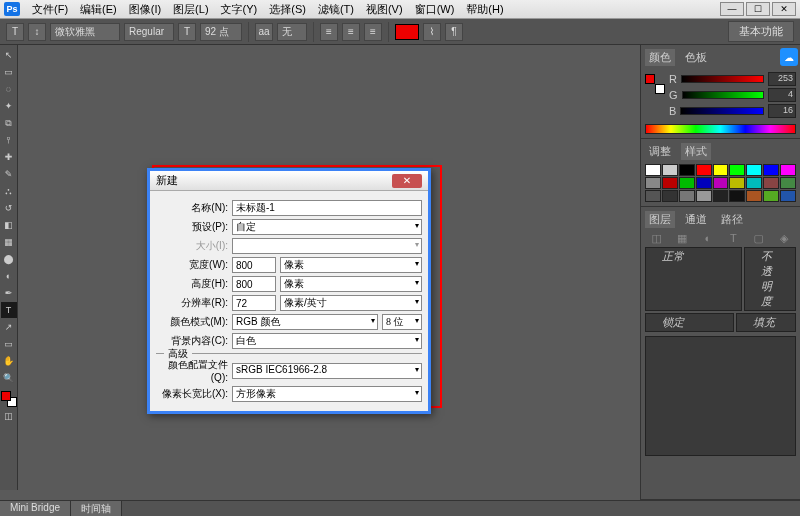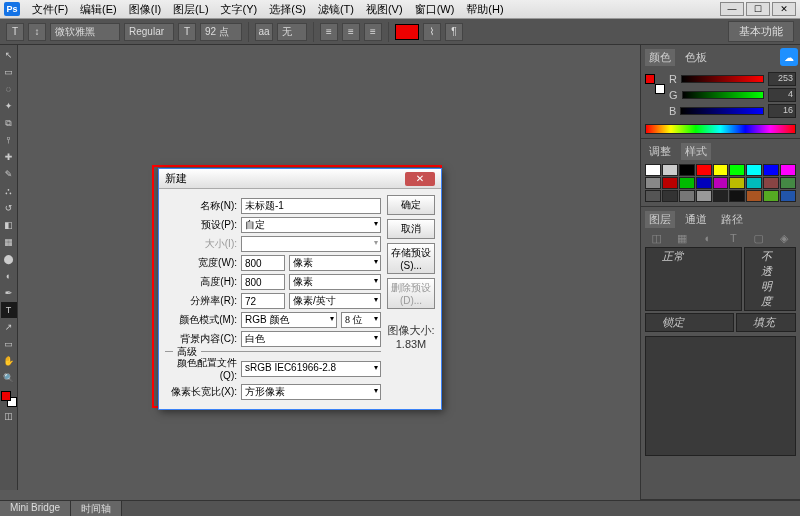--- a/index.html
+++ b/index.html
@@ -50,21 +50,21 @@
 .sw-grid { display: grid; grid-template-columns: repeat(9,1fr); gap: 1px; margin-top: 4px; }
 .sw { height: 12px; border: 1px solid #222; }
 .layer-body { background: #3a3a3a; min-height: 120px; margin-top: 4px; border: 1px solid #222; }
 .layer-controls { display: flex; gap: 2px; margin-top: 2px; font-size: 9px; }
 .lc { background: #3a3a3a; border: 1px solid #222; padding: 1px 16px; flex: 1; font-style: italic; }
 .layer-icons { display: flex; gap: 2px; margin-top: 4px; font-size: 8px; color: #888; }
 .layer-icons span { flex: 1; text-align: center; }
 
 
 .dlg-outline { position: absolute; left: 152px; top: 165px; width: 290px; height: 243px; border: 2px solid #f00; pointer-events: none; }
-.dialog { position: absolute; left: 158px; top: 168px; width: 284px; background: #f0f0f0; border: 1px solid #3b82f6; box-shadow: 2px 2px 8px rgba(0,0,0,.5); }
+.dialog { position: absolute; left: 147px; top: 168px; width: 284px; background: #f0f0f0; border: 3px solid #3b82f6; box-shadow: 2px 2px 8px rgba(0,0,0,.5); }
 .dlg-title { height: 20px; background: linear-gradient(#fff,#e0e0e0); display: flex; align-items: center; padding: 0 6px; border-bottom: 1px solid #aaa; }
 .dlg-close { margin-left: auto; width: 30px; height: 14px; background: #c75050; color: #fff; display: flex; align-items: center; justify-content: center; font-size: 10px; border-radius: 2px; }
 .dlg-body { display: flex; padding: 6px; gap: 6px; }
 .dlg-left { flex: 1; }
 .dlg-right { width: 68px; display: flex; flex-direction: column; gap: 4px; }
 .dlg-btn { background: linear-gradient(#fff,#e0e0e0); border: 1px solid #888; text-align: center; padding: 2px 0; font-size: 10px; cursor: pointer; }
 .dlg-row { display: flex; align-items: center; margin: 3px 0; gap: 4px; }
 .dlg-label { width: 72px; text-align: right; font-size: 10px; }
 .dlg-input { flex: 1; height: 16px; border: 1px solid #888; background: #fff; padding: 0 3px; font-size: 10px; }
 .dlg-input.narrow { flex: none; width: 44px; }
@@ -297,29 +297,19 @@
         </div>
       <div class="dlg-row">
         <span class="dlg-label">颜色配置文件(Q):</span>
         <div class="dlg-sel f1">sRGB IEC61966-2.8</div>
       </div>
       <div class="dlg-row">
         <span class="dlg-label">像素长宽比(X):</span>
         <div class="dlg-sel f1">方形像素</div>
       </div>
     </div>
-    <div class="dlg-right">
-      <div class="dlg-btn">确定</div>
-      <div class="dlg-btn">取消</div>
-      <div class="dlg-btn">存储预设(S)...</div>
-      <div class="dlg-btn disabled">删除预设(D)...</div>
-      <div class="imgsize">
-        <div>图像大小:</div>
-        <div>1.83M</div>
-      </div>
-    </div>
   </div>
 </div>
 
 <div class="status">
   <div class="status-tab">Mini Bridge</div>
   <div class="status-tab">时间轴</div>
 </div>
 
 </body></html>

